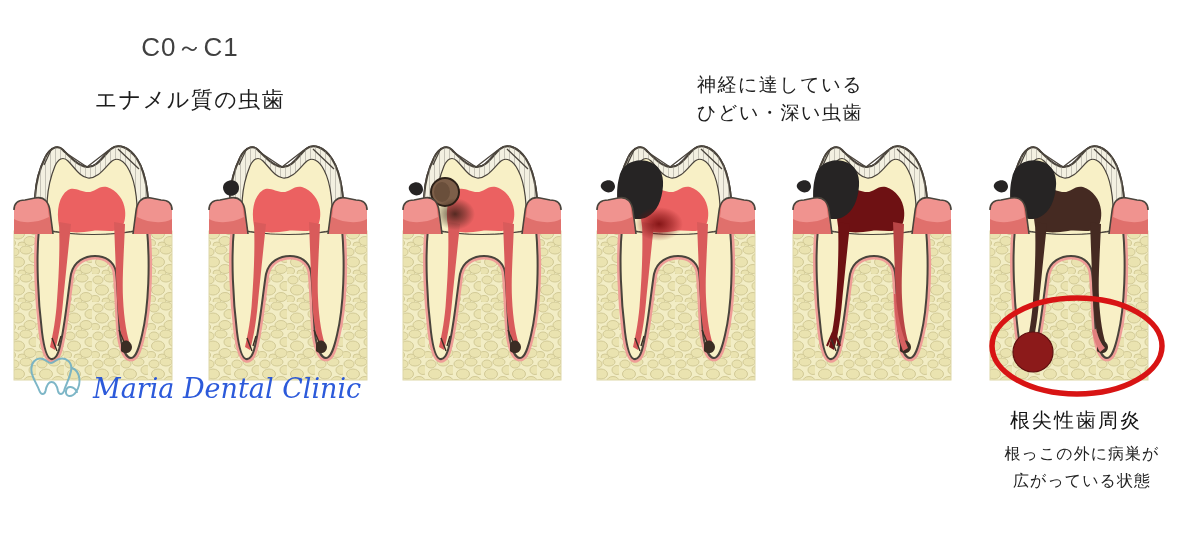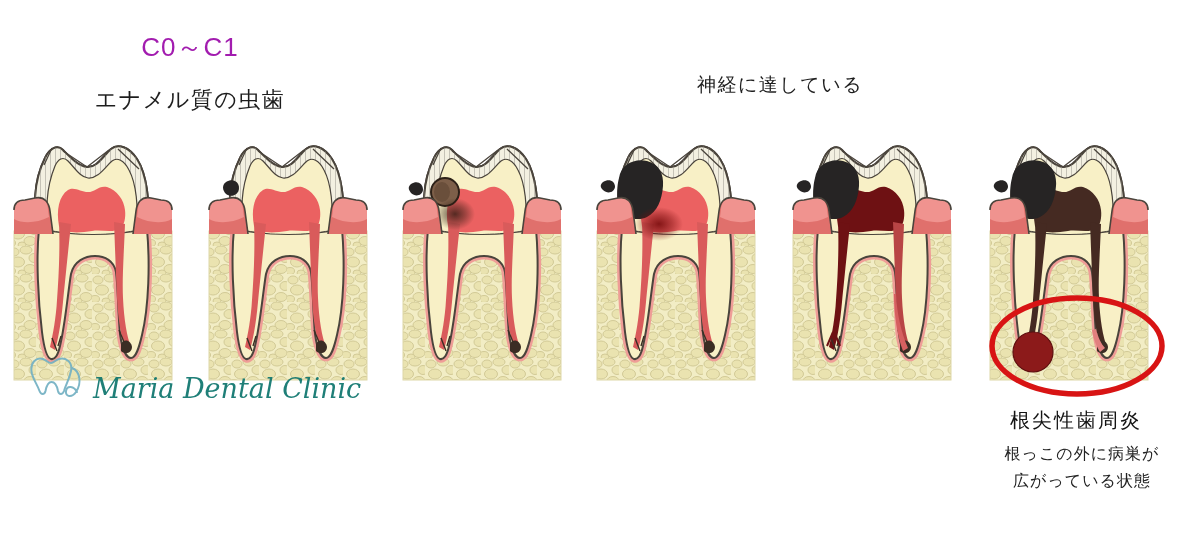--- a/index.html
+++ b/index.html
@@ -1,18 +1,18 @@
 <!DOCTYPE html>
 <html><head>
 <meta charset="utf-8">
 <style>
   html,body{margin:0;padding:0;background:#ffffff;}
   .canvas{position:relative;width:1188px;height:535px;background:#ffffff;overflow:hidden;
           font-family:"Liberation Sans","DejaVu Sans",sans-serif;color:#1b1b1b;}
-  .stage-title{position:absolute;width:200px;text-align:center;font-size:26px;letter-spacing:1px;color:#a21caf;}
+  .stage-title{position:absolute;width:200px;text-align:center;font-size:26px;letter-spacing:1px;color:#404040;}
   .stage-sub{position:absolute;text-align:center;font-size:22px;letter-spacing:1.5px;color:#1d1d1d;}
   .stage-sub.two{font-size:19px;}
   .tooth{position:absolute;top:134px;width:170px;height:250px;}
   .tooth svg{display:block;}
   .highlight-svg{position:absolute;left:984px;top:292px;width:190px;height:110px;}
   .note-title{position:absolute;left:956px;top:407px;width:240px;text-align:center;font-size:20px;letter-spacing:2px;color:#141414;}
   .note-line{position:absolute;left:952px;width:260px;text-align:center;font-size:16px;letter-spacing:1px;color:#222;}
   .note-line.l1{top:444px;}
   .note-line.l2{top:471px;}
   .watermark{position:absolute;left:24px;top:354px;display:flex;align-items:flex-end;gap:5px;z-index:6;
@@ -22,20 +22,21 @@
 </head>
 <body>
 
 <div class="canvas">
 
   <div class="stage-title" style="left:90px;top:30px">C0～C1</div>
   <div class="stage-sub" style="left:60px;top:85px;width:260px">エナメル質の虫歯</div>
 
 
   <div class="stage-sub two" style="left:655px;top:72px;width:250px">神経に達している</div>
+  <div class="stage-sub two" style="left:655px;top:100px;width:250px">ひどい・深い虫歯</div>
 
 
   <div class="tooth" style="left:8px">
       <svg viewBox="0 0 170 250" width="170" height="250">
   <defs>
     <pattern id="bone0" width="28" height="28" patternUnits="userSpaceOnUse">
       <rect width="28" height="28" fill="#f2edc5"></rect>
       <g fill="#eae3b0" stroke="#d2ca96" stroke-width="1">
         <ellipse cx="6" cy="6" rx="5" ry="4"></ellipse>
               <ellipse cx="18" cy="4" rx="6" ry="4"></ellipse>
@@ -386,21 +387,21 @@
     </div>
 
   <svg class="highlight-svg" viewBox="0 0 190 110">
     <ellipse cx="93" cy="54" rx="85" ry="48" fill="none" stroke="#d81414" stroke-width="5.5"></ellipse>
   </svg>
 
   <div class="note-title">根尖性歯周炎</div>
   <div class="note-line l1">根っこの外に病巣が</div>
   <div class="note-line l2">広がっている状態</div>
 
-  <div class="watermark" style="color: #0f766e;">
+  <div class="watermark" style="color: #1d4ed8;">
     <svg width="64" height="52" viewBox="0 0 64 52">
       <g fill="none" stroke-width="2" stroke-linecap="round" stroke-linejoin="round" class="wm-stroke" stroke="#74b1c3">
         <path d="M8,20 C5,8 13,3 19,5 C23,6.5 24,9 27,9 C30,9 31,6 35,5 C41,3.5 49,7 47,17 C45.5,25 42,30 40,37 C38.5,41 35,41 34,37 C33,32 31.5,28 27.5,28 C24,28 22.5,32 21.5,37 C20.5,41 17,41 15.5,37 C13,30 10,27 8,20 Z"></path>
         <path d="M48,14 C56,17 58,29 52,38 C48,44 41,43 42,37 C43,31 50,32 53,38"></path>
       </g>
     </svg>
     <span>Maria Dental Clinic</span>
   </div>
 
 </div>

